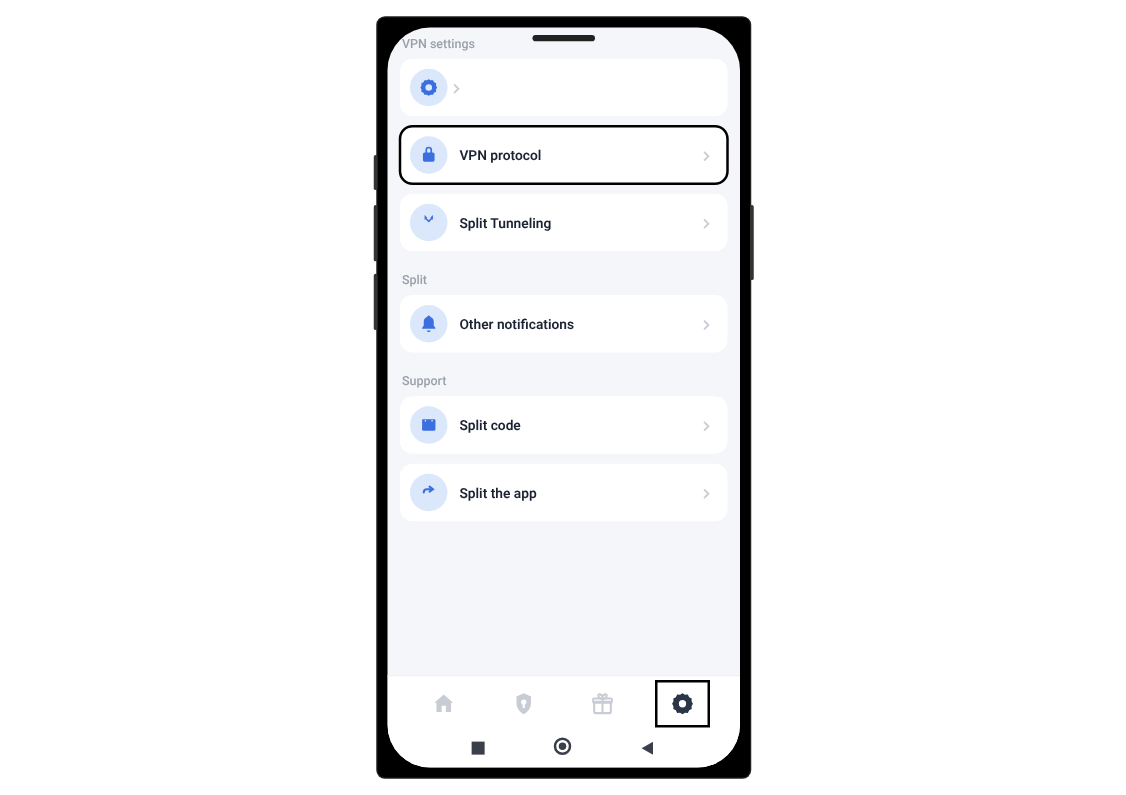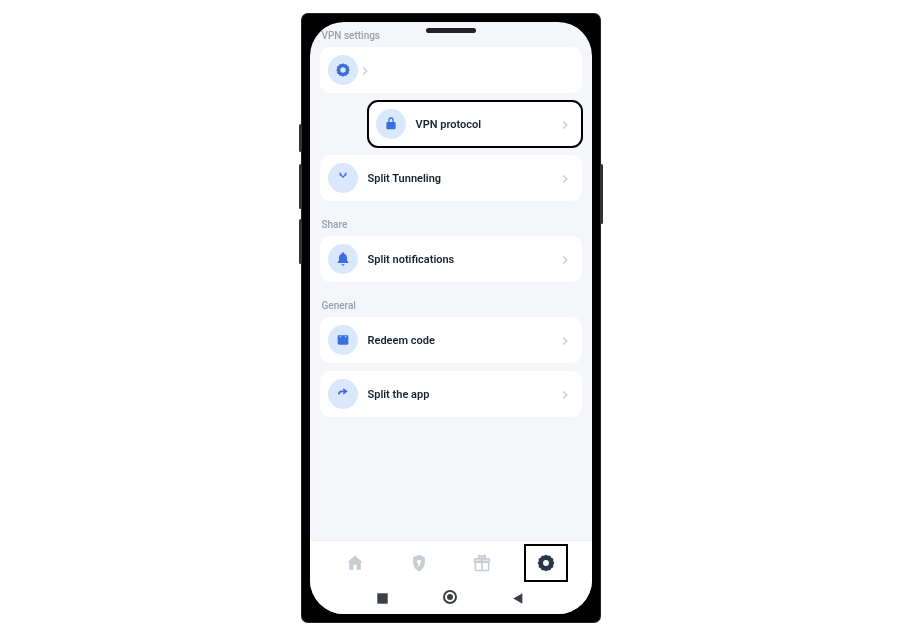--- a/index.html
+++ b/index.html
@@ -70,21 +70,20 @@
     height: 46px;
     display: flex;
     align-items: center;
     padding: 0 10px 0 8px;
     margin-bottom: 8px;
     position: relative;
   }
   .row.highlighted {
     outline: 2.5px solid #000;
     outline-offset: -1px;
-    margin-left: 48px;
   }
   .icon-wrap {
     width: 30px;
     height: 30px;
     border-radius: 50%;
     background: #dbe7fb;
     display: flex;
     align-items: center;
     justify-content: center;
     flex-shrink: 0;
@@ -181,50 +180,50 @@
             </svg>
         </span>
         <span class="row-label">Split Tunneling</span>
         <span class="chevron">
           <svg viewBox="0 0 24 24" fill="none" stroke="#c8ccd4" stroke-width="2.5">
               <polyline points="9 6 15 12 9 18"></polyline>
             </svg>
         </span>
       </div>
 
-      <div class="section-label">Share</div>
+      <div class="section-label">Split</div>
 
       <div class="row">
         <span class="icon-wrap">
           <svg viewBox="0 0 24 24" fill="#3b6fe0">
               <path d="M12 2a2 2 0 012 2 6 6 0 014 5.66V14l2 3v1H4v-1l2-3V9.66A6 6 0 0110 4a2 2 0 012-2zm0 20a2.5 2.5 0 002.45-2h-4.9A2.5 2.5 0 0012 22z"></path>
             </svg>
         </span>
-        <span class="row-label">Split notifications</span>
-        <span class="chevron">
-          <svg viewBox="0 0 24 24" fill="none" stroke="#c8ccd4" stroke-width="2.5">
-              <polyline points="9 6 15 12 9 18"></polyline>
-            </svg>
-        </span>
-      </div>
-
-      <div class="section-label">General</div>
+        <span class="row-label">Other notifications</span>
+        <span class="chevron">
+          <svg viewBox="0 0 24 24" fill="none" stroke="#c8ccd4" stroke-width="2.5">
+              <polyline points="9 6 15 12 9 18"></polyline>
+            </svg>
+        </span>
+      </div>
+
+      <div class="section-label">Support</div>
 
 
 
       <div class="row">
         <span class="icon-wrap">
           <svg viewBox="0 0 24 24" fill="#3b6fe0">
               <rect x="4" y="7" width="16" height="12" rx="2"></rect>
               <rect x="4" y="5" width="16" height="4" rx="1" fill="#3b6fe0"></rect>
               <circle cx="8" cy="7" r="1" fill="#dbe7fb"></circle>
               <circle cx="16" cy="7" r="1" fill="#dbe7fb"></circle>
             </svg>
         </span>
-        <span class="row-label">Redeem code</span>
+        <span class="row-label">Split code</span>
         <span class="chevron">
           <svg viewBox="0 0 24 24" fill="none" stroke="#c8ccd4" stroke-width="2.5">
               <polyline points="9 6 15 12 9 18"></polyline>
             </svg>
         </span>
       </div>
 
       <div class="row">
         <span class="icon-wrap">
           <svg viewBox="0 0 24 24" fill="none" stroke="#3b6fe0" stroke-width="2.5" stroke-linecap="round">

